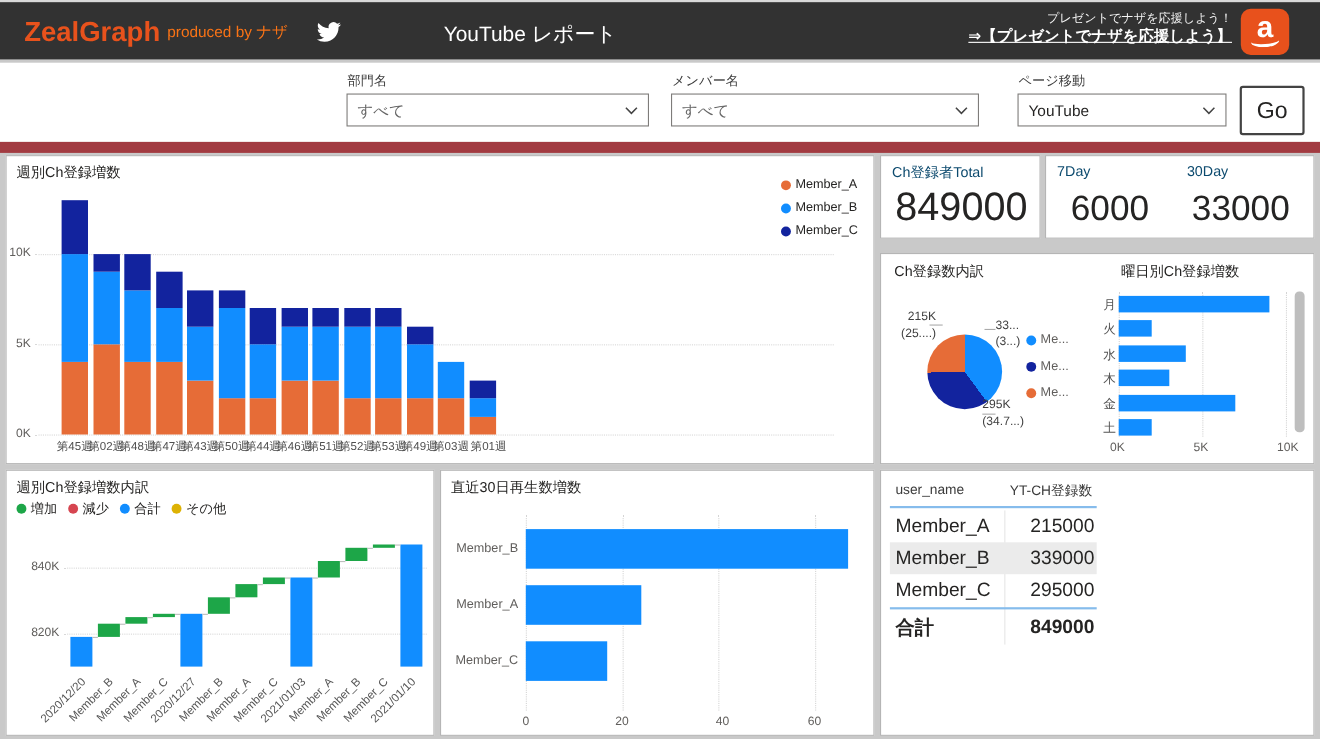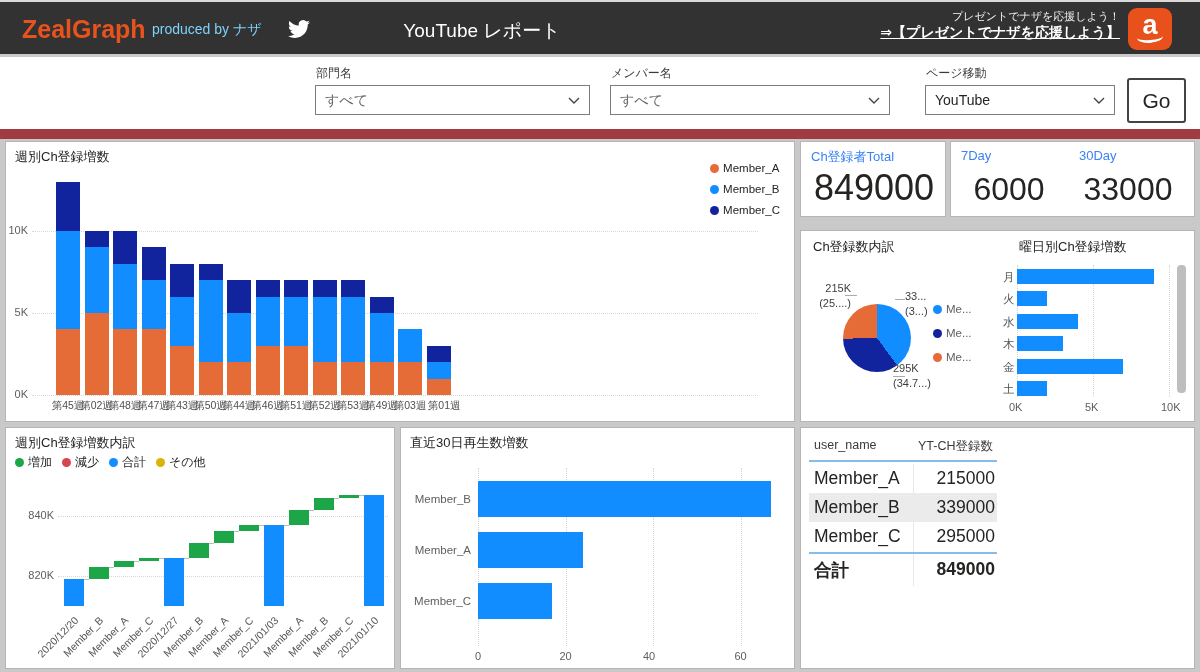--- a/index.html
+++ b/index.html
@@ -4,21 +4,21 @@
 <style>
   html,body{margin:0;padding:0}
   body{
     position:relative;width:1200px;height:672px;overflow:hidden;
     background:#C9C9C9;font-family:"Liberation Sans","DejaVu Sans",sans-serif;
     border-top:2px solid #D9D9D9;box-sizing:border-box;
   }
   
   #header{position:absolute;left:0;top:0;width:1200px;height:52px;background:#323232}
   #logo{position:absolute;left:22px;top:13px;font-size:25px;font-weight:bold;color:#E8521C}
-  #produced{position:absolute;left:152px;top:19px;font-size:14px;color:#7dd3fc}
+  #produced{position:absolute;left:152px;top:19px;font-size:14px;color:#f97316}
   #twitter{position:absolute;left:287px;top:16px;width:24px;height:22px}
   #report-title{position:absolute;left:482px;top:16px;transform:translateX(-50%);font-size:19px;color:#FFF;white-space:nowrap}
   #promo{position:absolute;right:80px;top:7px;text-align:right;color:#F5F5F5}
   #promo .l1{font-size:11px;margin-bottom:0}
   #promo .l2{font-size:14px;font-weight:bold;color:#FFF;text-decoration:underline;cursor:pointer}
   #amazon{position:absolute;right:28px;top:6px;width:44px;height:42px;background:#E8511C;border-radius:9px;text-align:center;cursor:pointer}
   #amazon .a{color:#FFF;font-size:27px;font-weight:bold;line-height:34px;display:block}
   #amazon .smile{position:absolute;left:9px;bottom:7px;width:26px;height:9px;border-bottom:3px solid #FFF;border-radius:50%;transform:rotate(-4deg)}
   
   #filterbar{position:absolute;left:0;top:55px;width:1200px;height:72px;background:#FFF}
@@ -43,21 +43,21 @@
   #p7{left:800px;top:425px;width:395px;height:242px}
   .grid-h{position:absolute;height:0;border-top:1px dotted #D8D8D8}
   .grid-v{position:absolute;width:0;border-left:1px dotted #D4D4D4}
   .ylab,.xlab,.tick{position:absolute;color:#605E5C;font-size:11px;white-space:nowrap}
   .xlab{font-size:10.5px;color:#4F4F4F}
   .bar{position:absolute}
   .lgrow{display:flex;align-items:center;margin-bottom:9px;font-size:11.5px;color:#252423;white-space:nowrap}
   .dot{display:inline-block;width:9px;height:9px;border-radius:50%;margin-right:4px;flex:0 0 auto}
   #p1-legend{position:absolute;right:14px;top:20px}
   
-  .card-label{position:absolute;top:6px;font-size:13px;color:#3b82f6;white-space:nowrap}
+  .card-label{position:absolute;top:6px;font-size:13px;color:#0c4a6e;white-space:nowrap}
   .card-value{position:absolute;color:#252423;text-align:center;white-space:nowrap}
   
   #pie-circle{position:absolute;left:42px;top:73px;width:68px;height:68px;border-radius:50%}
   .callout{position:absolute;font-size:11px;color:#3E3E3E;line-height:15px;white-space:nowrap}
   .cline{position:absolute;background:#ABABAB}
   
   #p5-legend{position:absolute;left:9px;top:26px;display:flex}
   #p5-legend .lgrow{margin-right:10px;margin-bottom:0;font-size:12px}
   .wf-xlab{position:absolute;width:70px;text-align:right;font-size:10.5px;color:#555;
     transform:rotate(-45deg);transform-origin:100% 0;white-space:nowrap}
@@ -319,21 +319,21 @@
     <div class="wf-xlab" style="left:296px;top:186px">2021/01/10</div>
   </div>
 
 <div id="p6" class="panel">
   <div class="ptitle">直近30日再生数増数</div>
 <div class="grid-v" style="left:77px;top:40px;height:178px"></div>
            <div class="tick" style="left:67px;top:222px;width:20px;text-align:center">0</div>
     <div class="grid-v" style="left:164.5px;top:40px;height:178px"></div>
            <div class="tick" style="left:154.5px;top:222px;width:20px;text-align:center">20</div>
     <div class="grid-v" style="left:252px;top:40px;height:178px"></div>
-           <div class="tick" style="left:242px;top:222px;width:20px;text-align:left">40</div>
+           <div class="tick" style="left:242px;top:222px;width:20px;text-align:right">40</div>
     <div class="grid-v" style="left:339.5px;top:40px;height:178px"></div>
            <div class="tick" style="left:329.5px;top:222px;width:20px;text-align:center">60</div>
     <div class="tick" style="left:4px;top:65px;width:66px;text-align:right;font-size:11.5px">Member_B</div>
            <div class="bar" style="left:77px;top:53px;width:293.1px;height:36px;background:#118DFF"></div>
     <div class="tick" style="left:4px;top:116px;width:66px;text-align:right;font-size:11.5px">Member_A</div>
            <div class="bar" style="left:77px;top:104px;width:105.0px;height:36px;background:#118DFF"></div>
     <div class="tick" style="left:4px;top:167px;width:66px;text-align:right;font-size:11.5px">Member_C</div>
            <div class="bar" style="left:77px;top:155px;width:74.4px;height:36px;background:#118DFF"></div>
   </div>
 

